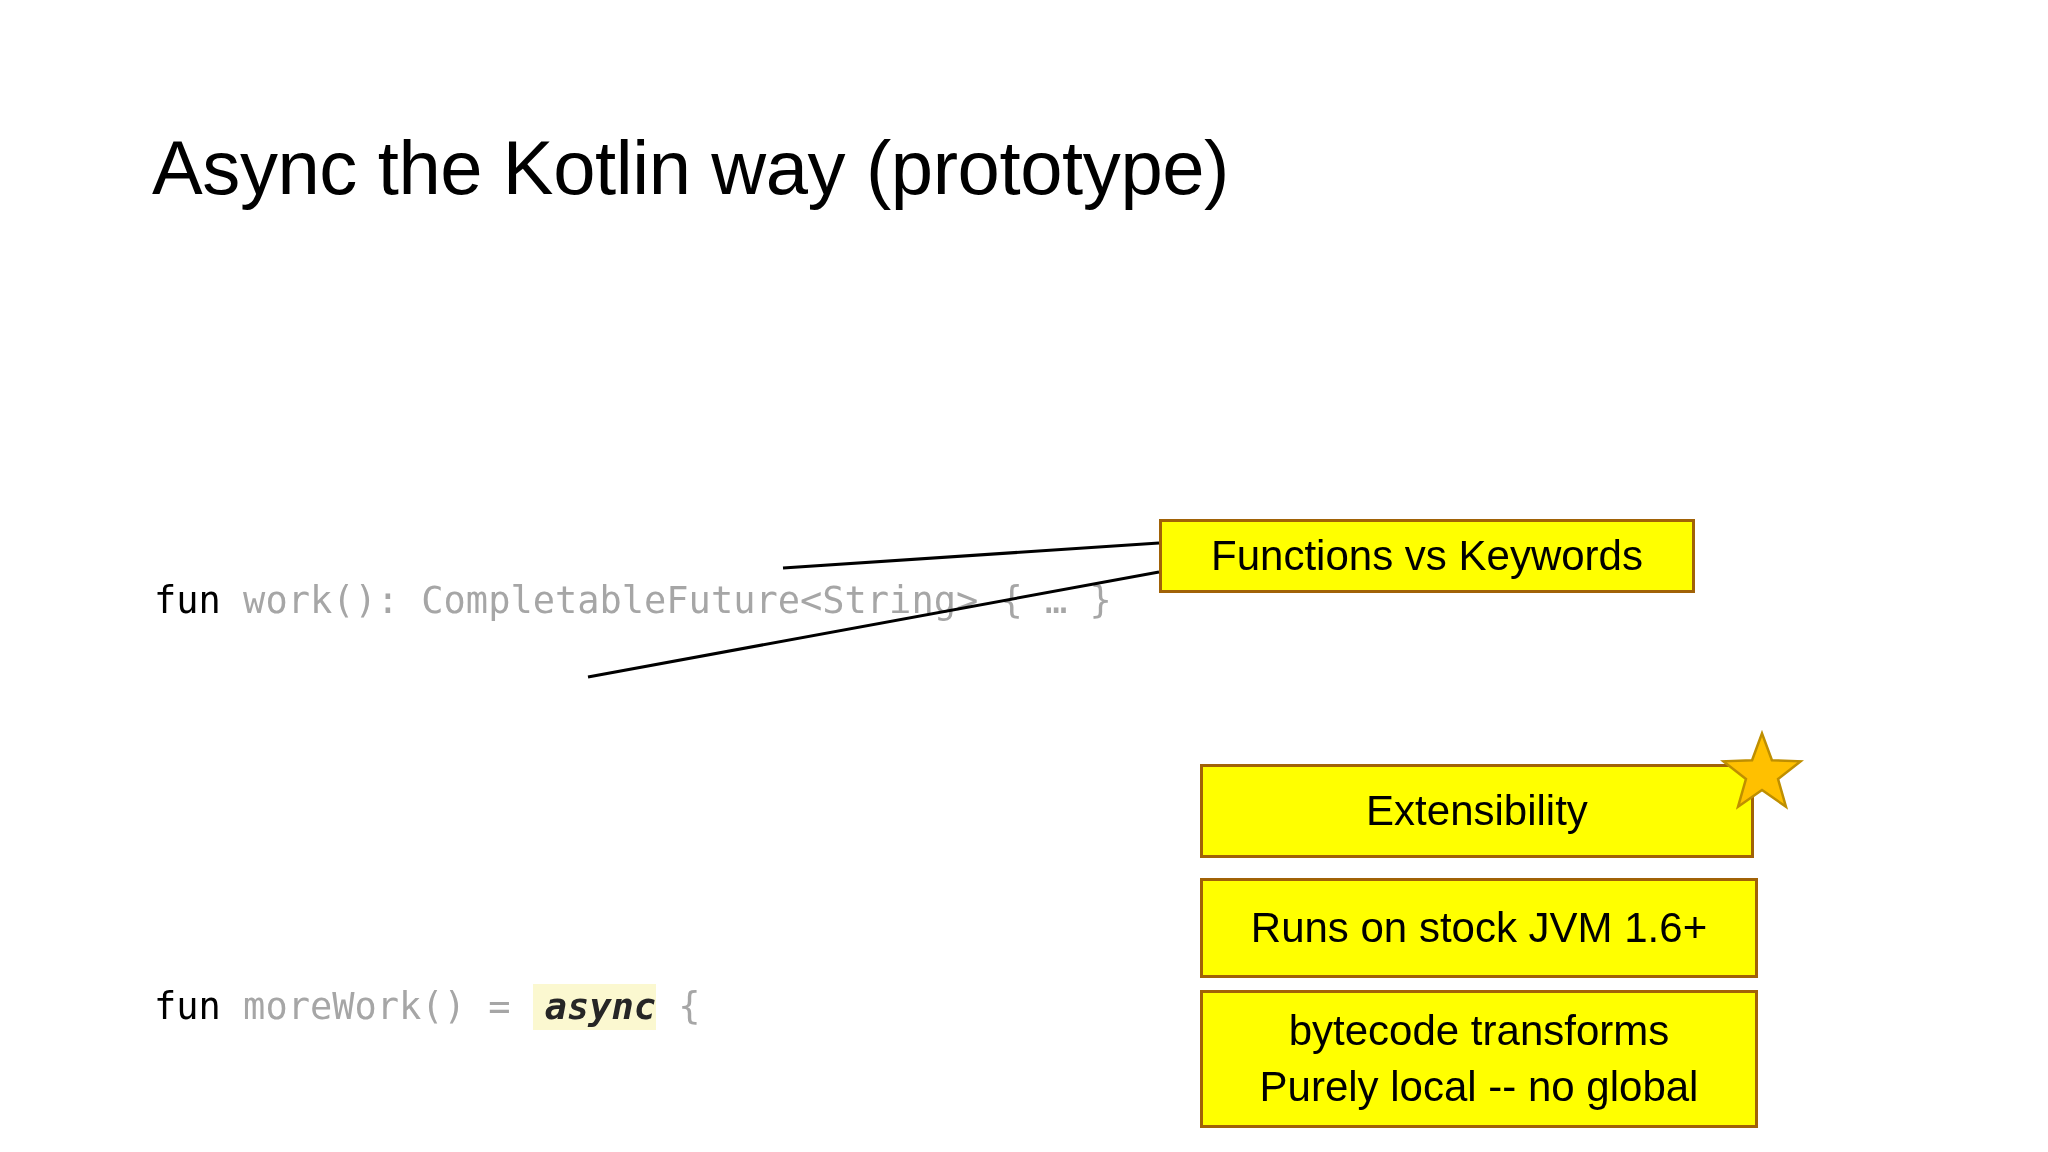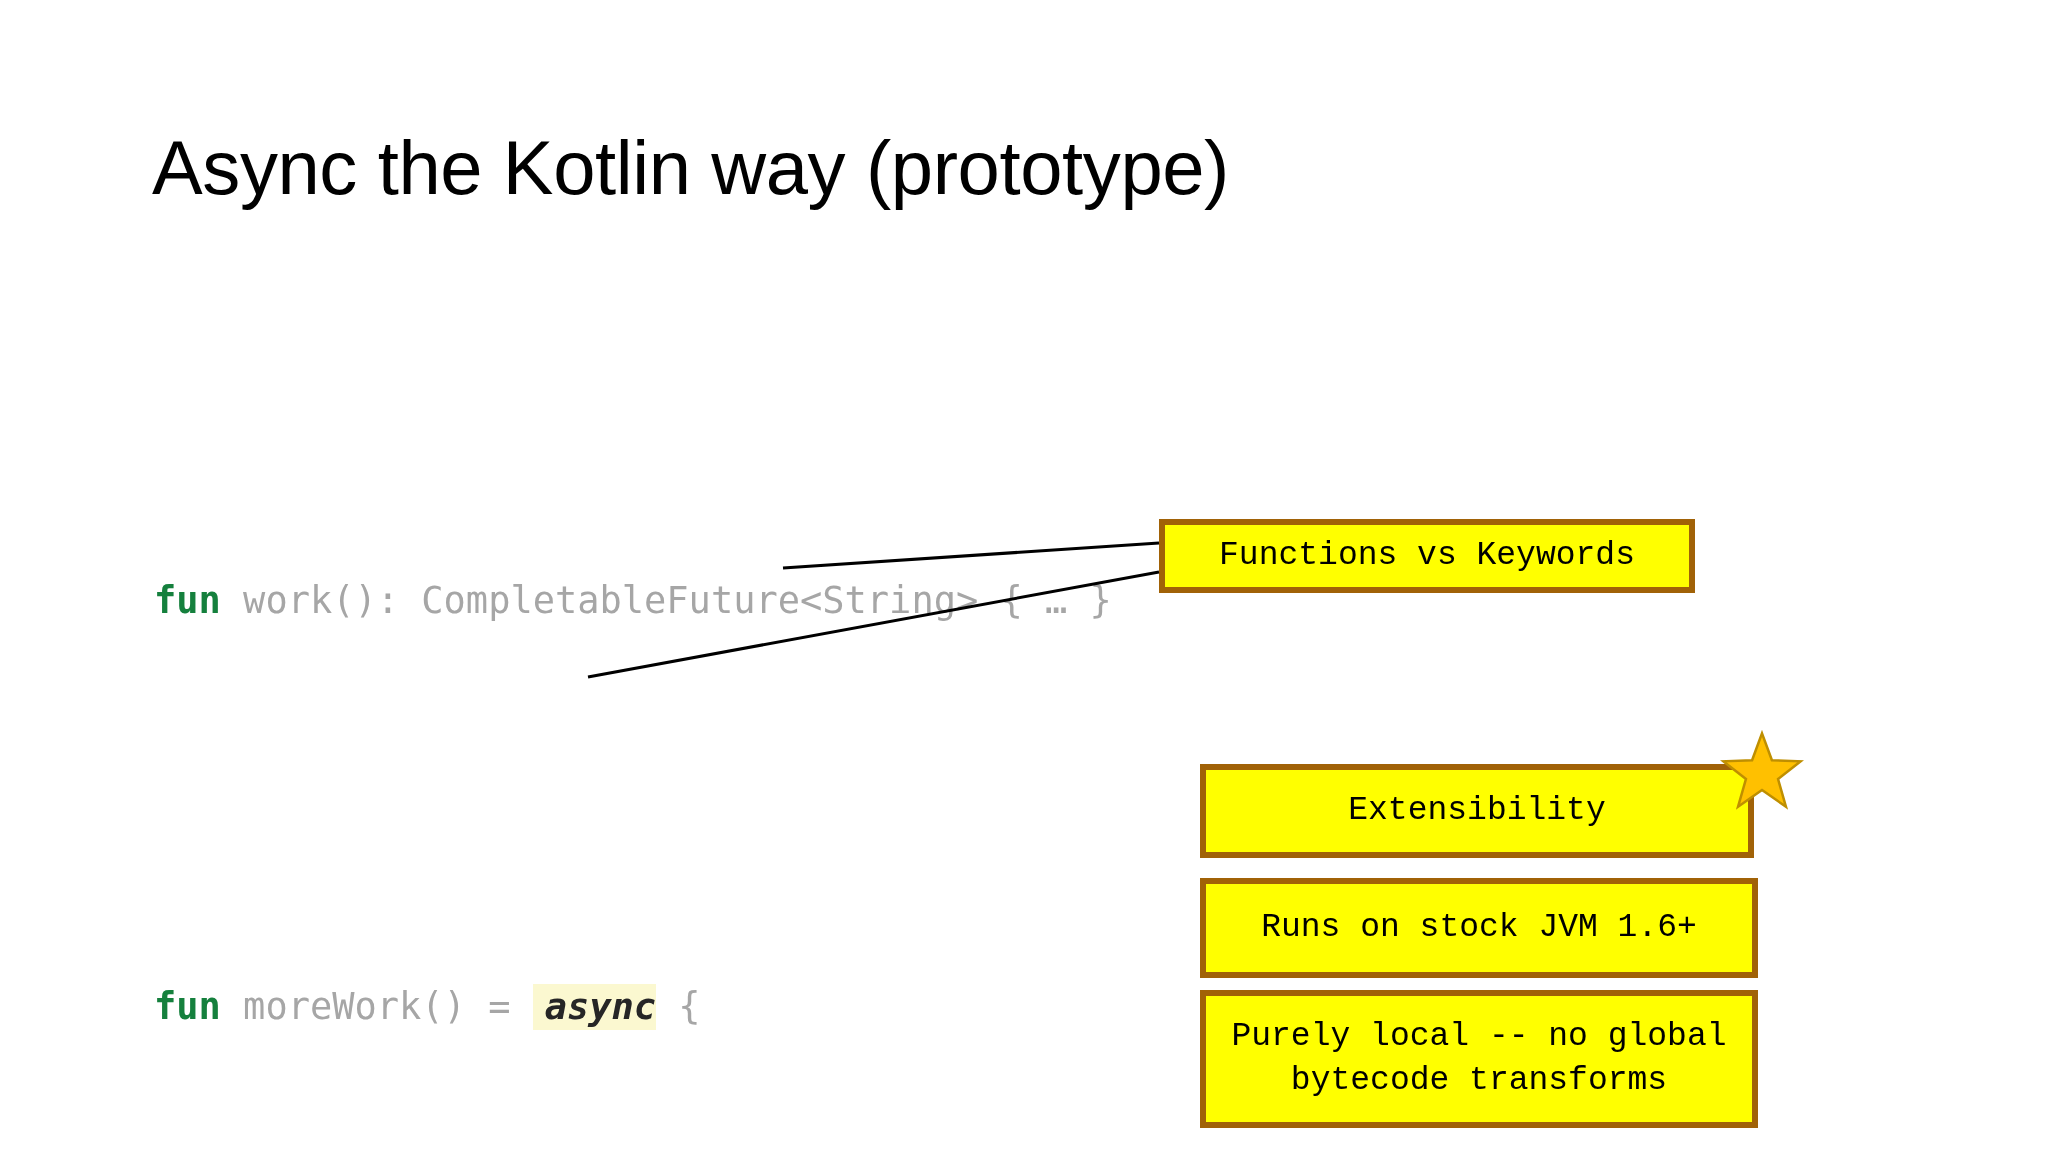--- a/index.html
+++ b/index.html
@@ -49,46 +49,46 @@
   }
   #code-block .ln {
     display: block;
     height: 51px;
   }
   #code-block .blank {
     display: block;
     height: 49px;
   }
   .kw {            
-    font-weight: bold;
-    color: #15803d;
+    font-weight: normal;
+    color: #000000;
   }
   .plain {
     color: #a6a6a6;
   }
   .hl {            
     font-weight: bold;
     font-style: italic;
     color: #262626;
     background: #fbf8d0;
     padding: 1px 0 2px 12px;
   }
 
   
   .callout {
     position: absolute;
     background: #ffff00;
-    border: 6px solid #a16207;
+    border: 3px solid #a16207;
     box-sizing: border-box;
     display: flex;
     align-items: center;
     justify-content: center;
     text-align: center;
-    font-family: Liberation Mono, monospace;
-    font-size: 33px;
+    font-family: Liberation Sans, sans-serif;
+    font-size: 42px;
     font-weight: 400;
     color: #000000;
     line-height: 1.17;
     padding: 0 10px;
     z-index: 3;
   }
   #callout-functions-vs-keywords {
     left: 1159px; top: 507px; width: 536px; height: 74px;
   }
   #callout-extensibility {
@@ -156,21 +156,21 @@
 
   <div class="callout" id="callout-functions-vs-keywords">Functions vs Keywords</div>
 
   <div class="callout" id="callout-extensibility">Extensibility</div>
 
   <div class="callout" id="callout-jvm">
       <span>Runs on stock JVM 1.6+</span>
     </div>
 
   <div class="callout" id="callout-purely-local">
+    <span class="cl-line">bytecode transforms</span>
     <span class="cl-line">Purely local -- no global</span>
-    <span class="cl-line">bytecode transforms</span>
   </div>
 
   <svg id="star-svg" viewBox="0 0 100 100" xmlns="http://www.w3.org/2000/svg">
     <polygon points="50,4 61.8,35.9 96,37.3 69.1,58.4 78.5,91.3 50,71.5 21.5,91.3 30.9,58.4 4,37.3 38.2,35.9" fill="#FFC000" stroke="#BF8F00" stroke-width="3" stroke-linejoin="miter"></polygon>
   </svg>
 
 </div>
 
 </body></html>

